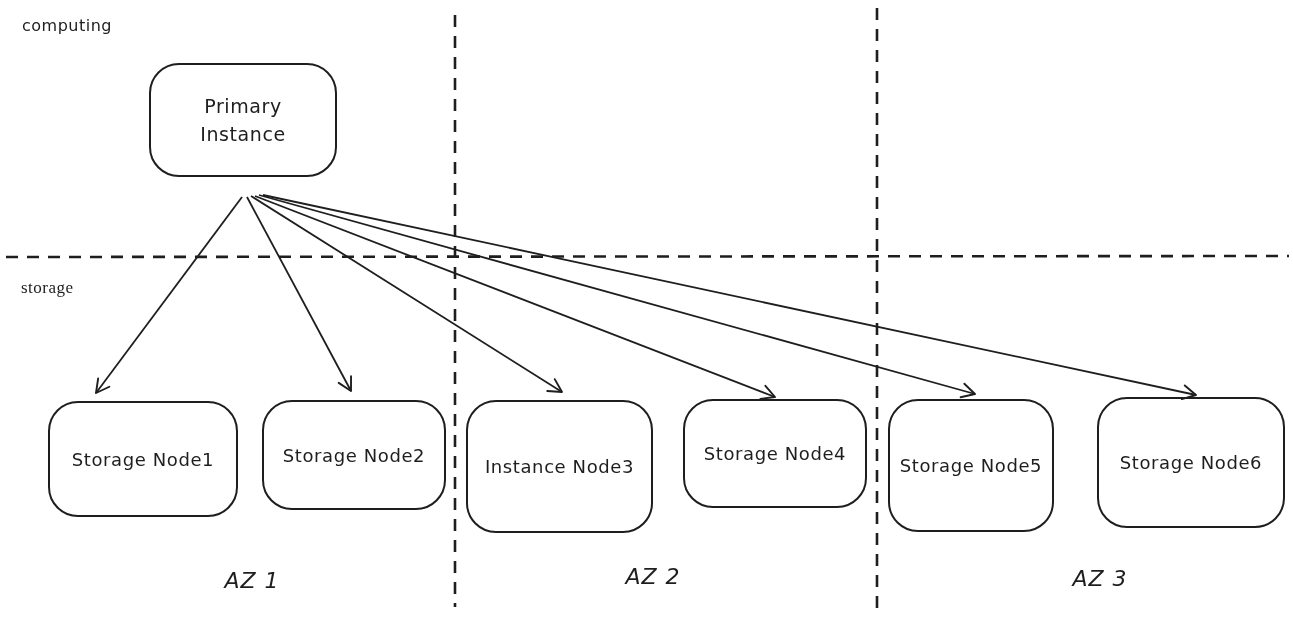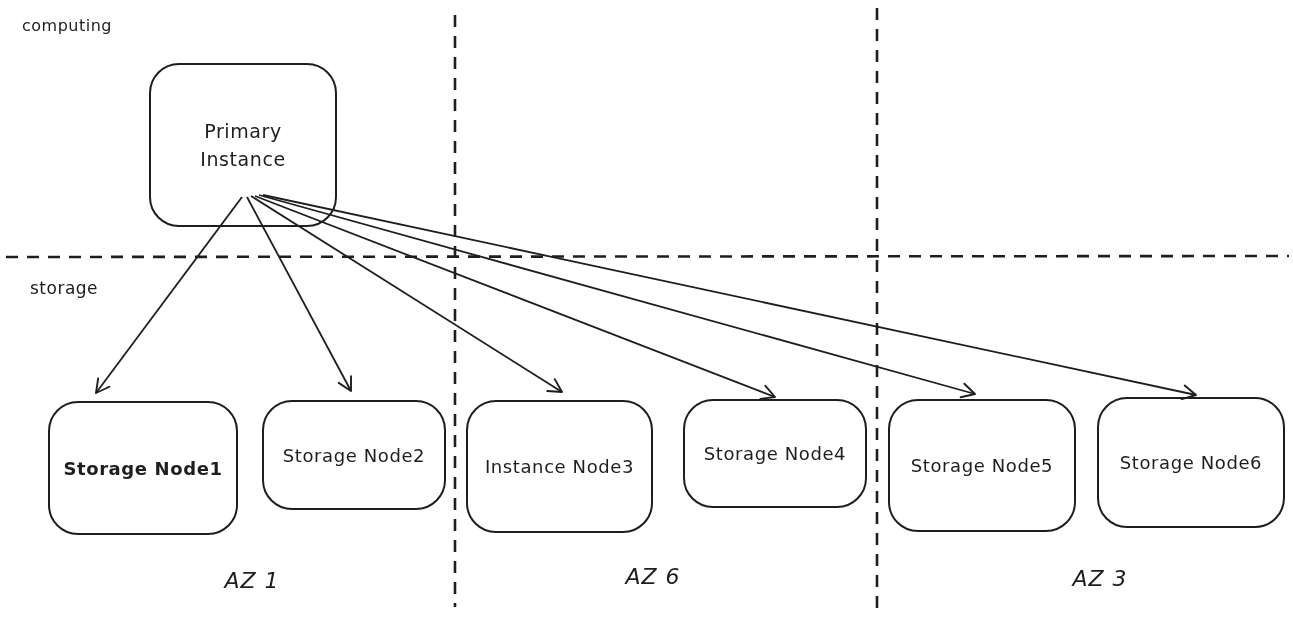--- a/index.html
+++ b/index.html
@@ -35,41 +35,41 @@
     text-align: center;
     background: transparent;
     box-sizing: border-box;
   }
   .node .node-label {
     font-size: 18px;
     letter-spacing: 0.6px;
     white-space: pre-line;
     line-height: 1.5;
   }
-  .node-primary { left: 149px; top: 63px;  width: 188px; height: 164px; }
+  .node-primary { left: 149px; top: 63px;  width: 188px; height: 114px; }
   .node-primary .node-label { font-size: 19px; }
-  .node-s1 { left: 48px;   top: 401px; width: 190px; height: 134px; font-weight: bold; }
+  .node-s1 { left: 48px;   top: 401px; width: 190px; height: 116px; }
   .node-s2 { left: 262px;  top: 400px; width: 184px; height: 110px; }
   .node-s3 { left: 466px;  top: 400px; width: 187px; height: 133px; }
   .node-s4 { left: 683px;  top: 399px; width: 184px; height: 109px; }
-  .node-s5 { left: 888px;  top: 399px; width: 188px; height: 133px; }
+  .node-s5 { left: 888px;  top: 399px; width: 166px; height: 133px; }
   .node-s6 { left: 1097px; top: 397px; width: 188px; height: 131px; }
   .az-label {
     position: absolute;
     font-size: 22px;
     letter-spacing: 1px;
     transform: translate(-50%, -50%);
     white-space: nowrap;
     font-style: italic;
   }
   .az-1 { left: 252px;  top: 580px; }
   .az-2 { left: 653px;  top: 576px; }
   .az-3 { left: 1100px; top: 578px; }
   .label-computing { left: 22px; top: 16px; }
-  .label-storage  { left: 30px; top: 278px; font-size: 17px; }
+  .label-storage  { left: 21px; top: 278px; font-size: 17px; font-family: Liberation Serif, serif; }
 </style>
 </head>
 <body>
 
 <div class="canvas">
 
   <svg class="svg-layer" viewBox="0 0 1293 624" xmlns="http://www.w3.org/2000/svg">
     <defs>
       <marker id="arrowhead" markerWidth="22" markerHeight="22" refX="15" refY="9" orient="auto" markerUnits="userSpaceOnUse">
         <path d="M2 2 L15 9 L2 16" fill="none" stroke="#1e1e1e" stroke-width="1.9" stroke-linecap="round" stroke-linejoin="round"></path>
@@ -111,16 +111,16 @@
     <div class="node-label">Storage Node4</div>
   </div>
   <div class="node node-s5">
     <div class="node-label">Storage Node5</div>
   </div>
   <div class="node node-s6">
     <div class="node-label">Storage Node6</div>
   </div>
 
   <div class="az-label az-1">AZ 1</div>
-  <div class="az-label az-2">AZ 6</div>
+  <div class="az-label az-2">AZ 2</div>
   <div class="az-label az-3">AZ 3</div>
 
 </div>
 
 </body></html>

